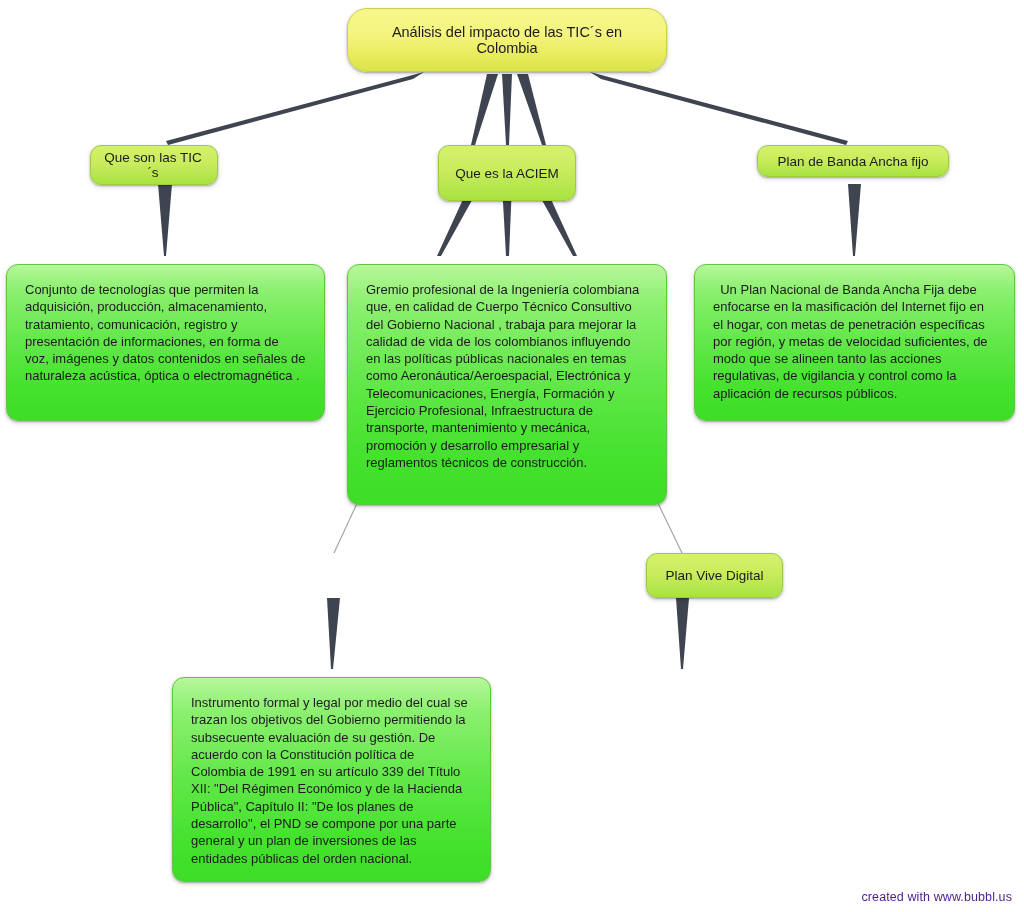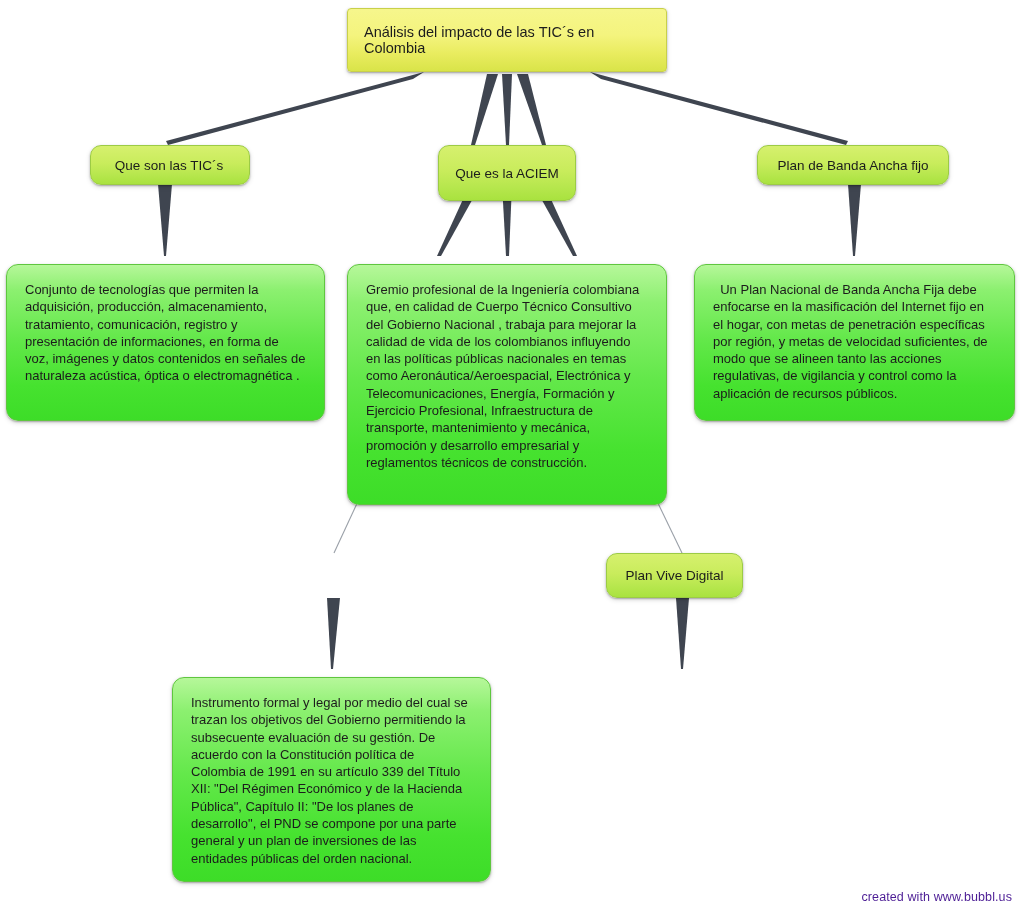--- a/index.html
+++ b/index.html
@@ -41,22 +41,23 @@
   .node .label {
     display: block;
     width: 100%;
     white-space: pre-wrap;
   }
 
   
   .node.root {
     background: linear-gradient(180deg, #f6f68c 0%, #f4f47e 42%, #e9ec5f 72%, #d9e449 100%);
     border: 1px solid #c8d04a;
-    border-radius: 4px;
+    border-radius: 20px;
     justify-content: center;
+    text-align: center;
     font-size: 14.5px;
     padding: 0 16px;
   }
 
   
   .node.topic {
     background: linear-gradient(180deg, #d6f06e 0%, #c9ec5c 45%, #b7e74e 75%, #a9e23f 100%);
     border: 1px solid #9ccb45;
     border-radius: 11px;
     justify-content: center;
@@ -118,34 +119,34 @@
 
     <polygon points="327,598 340,598 333,669 331,669" fill="#3f4550"></polygon>
 
     <polygon points="676,598 689,598 683,669 681,669" fill="#3f4550"></polygon>
   </svg>
 
   <div class="node root" style="left:347px; top:8px; width:320px; height:64px;">
     <span class="label">Análisis del impacto de las TIC´s en Colombia</span>
   </div>
 
-  <div class="node topic" style="left:90px; top:145px; width:160px; height:40px;padding-left:12px;">
+  <div class="node topic" style="left:90px; top:145px; width:128px; height:40px;padding-left:12px;">
     <span class="label">Que son las TIC´s</span>
   </div>
 
   <div class="node topic" style="left:438px; top:145px; width:138px; height:56px;">
     <span class="label">Que es la ACIEM</span>
   </div>
 
-  <div class="node topic" style="left:757px; top:145px; width:192px; height:40px;">
+  <div class="node topic" style="left:757px; top:145px; width:192px; height:32px;">
     <span class="label">Plan de Banda Ancha fijo</span>
   </div>
 
 
-  <div class="node topic" style="left:606px; top:553px; width:137px; height:45px;align-items:center;">
+  <div class="node topic" style="left:646px; top:553px; width:137px; height:45px;align-items:center;">
     <span class="label">Plan Vive Digital</span>
   </div>
 
   <div class="node desc" style="left:6px; top:256px; width:319px; height:157px;">
     <span class="label">Conjunto de tecnologías que permiten la adquisición, producción, almacenamiento, tratamiento, comunicación, registro y presentación de informaciones, en forma de voz, imágenes y datos contenidos en señales de naturaleza acústica, óptica o electromagnética .</span>
   </div>
 
   <div class="node desc" style="left:347px; top:256px; width:320px; height:241px;">
     <span class="label">Gremio profesional de la Ingeniería colombiana que, en calidad de Cuerpo Técnico Consultivo del Gobierno Nacional , trabaja para mejorar la calidad de vida de los colombianos influyendo en las políticas públicas nacionales en temas como Aeronáutica/Aeroespacial, Electrónica y Telecomunicaciones, Energía, Formación y Ejercicio Profesional, Infraestructura de transporte, mantenimiento y mecánica, promoción y desarrollo empresarial y reglamentos técnicos de construcción.</span>
   </div>

